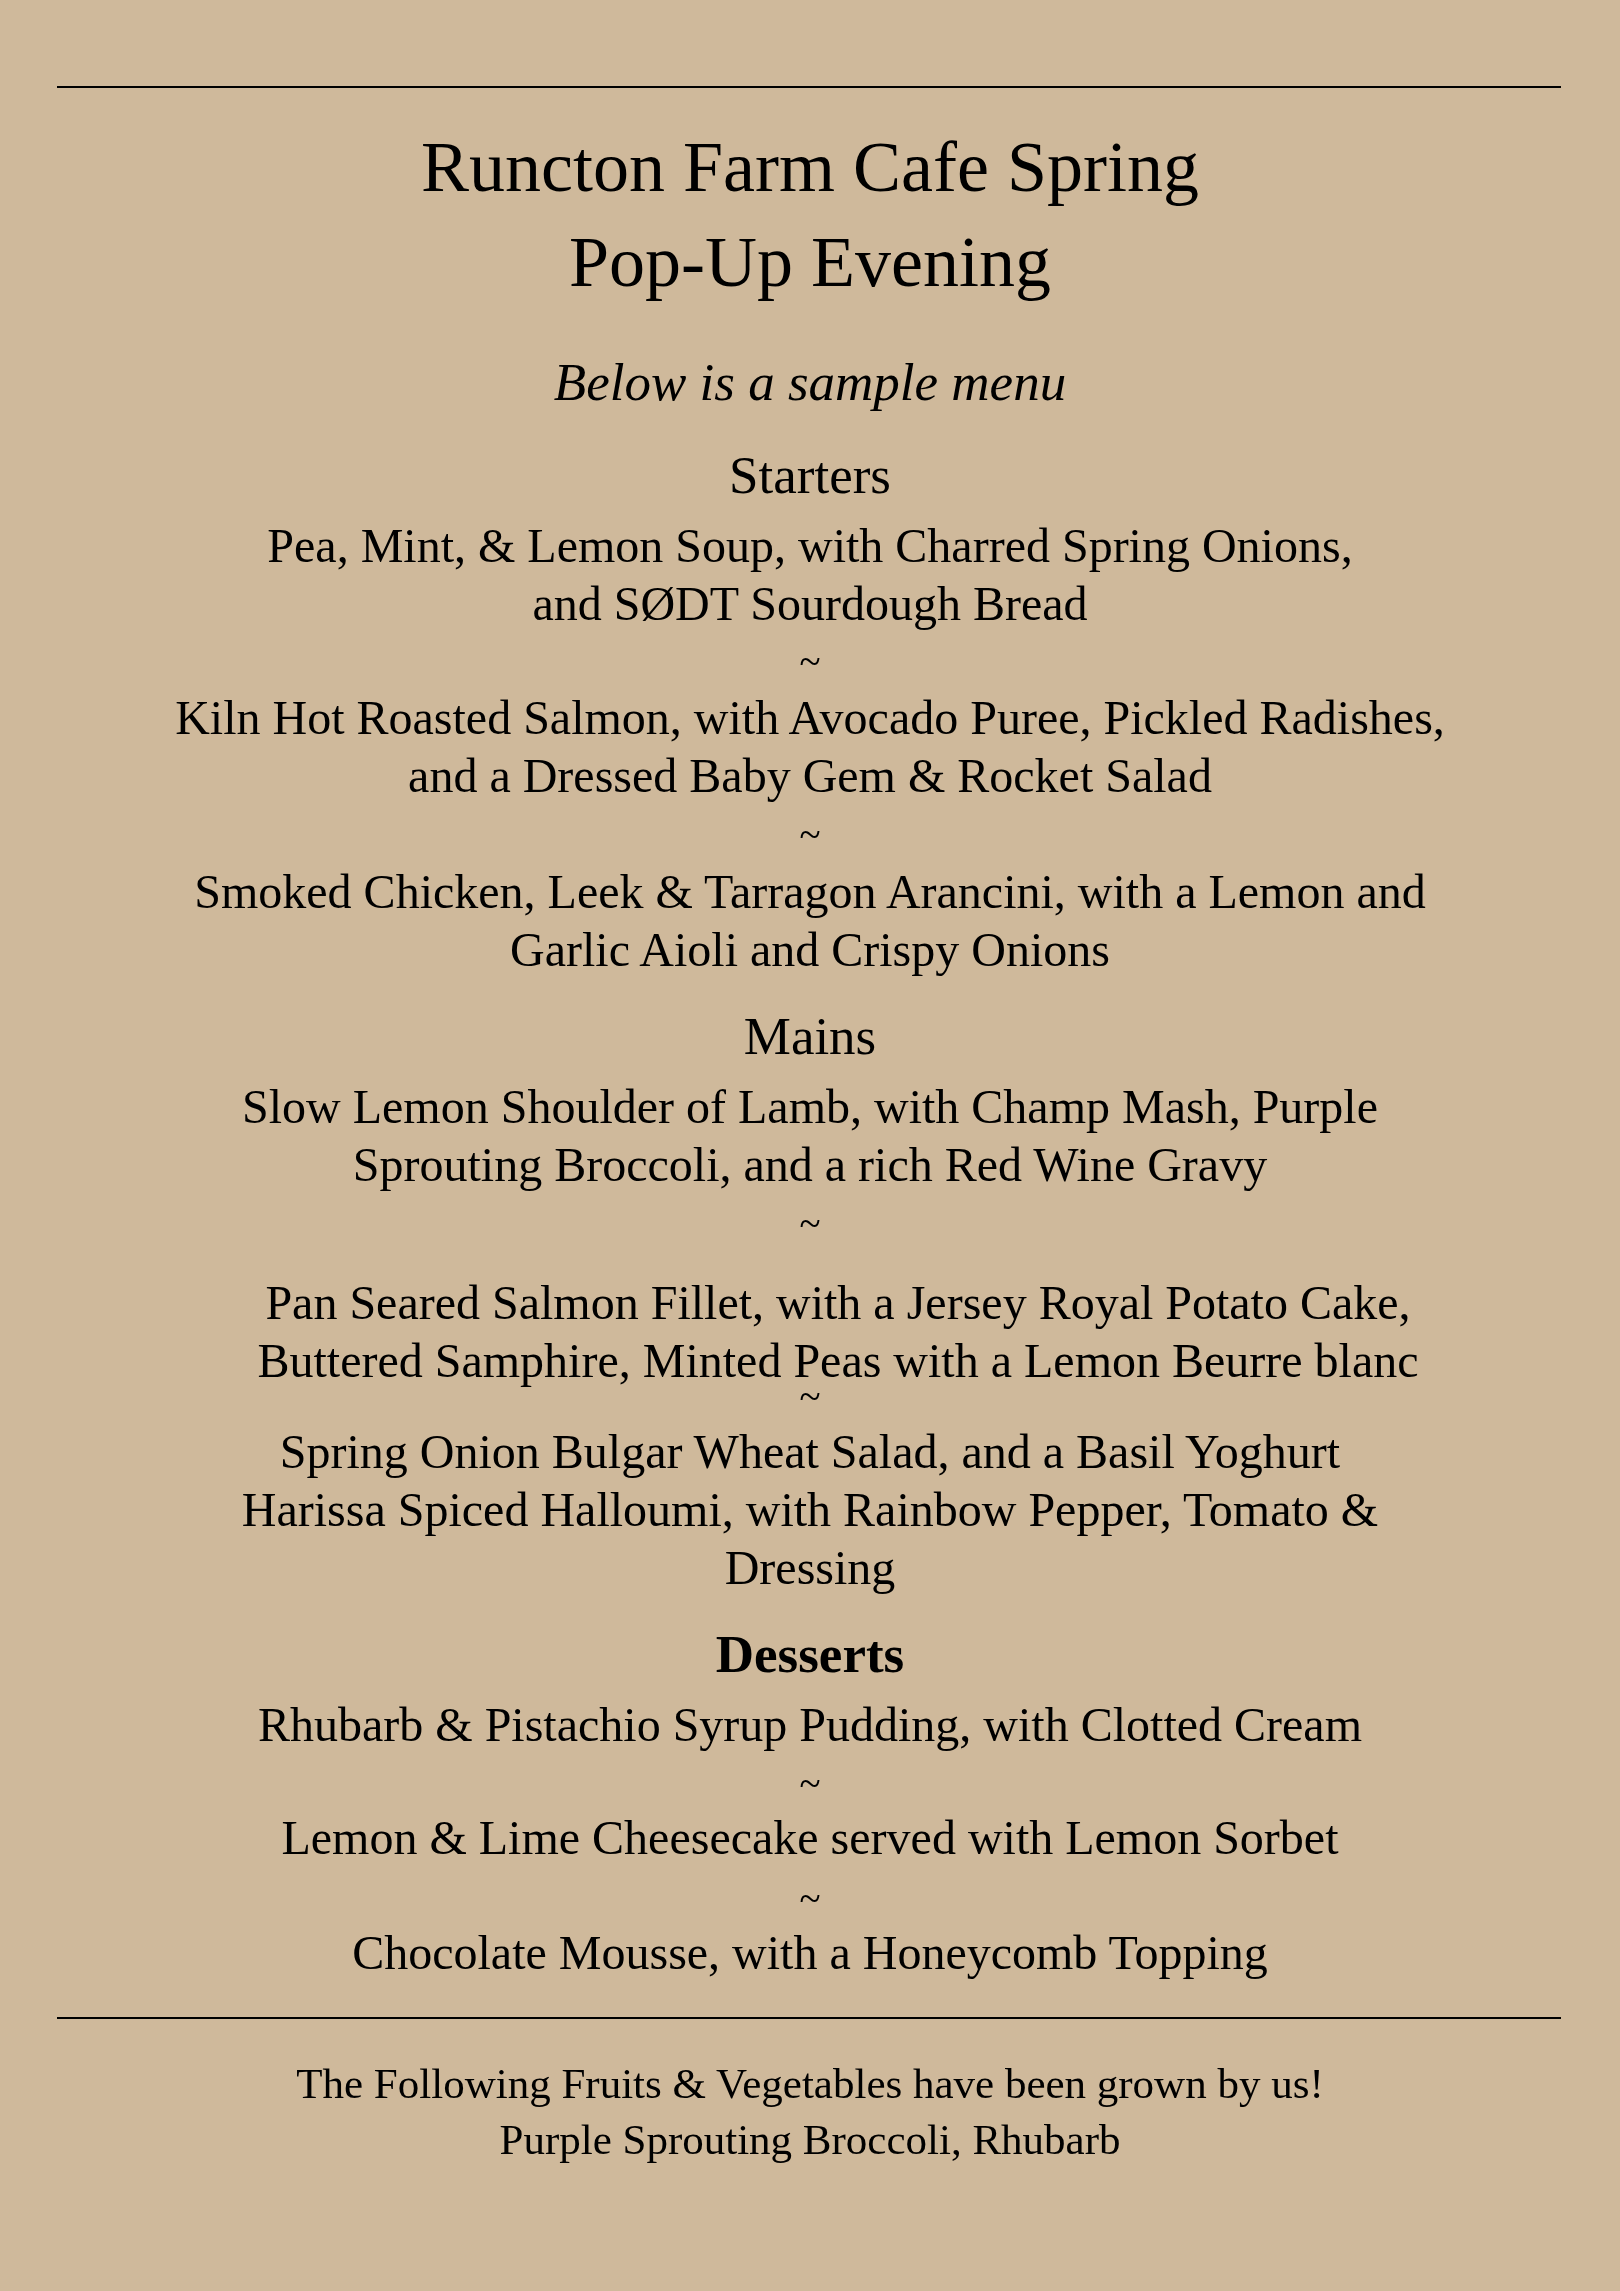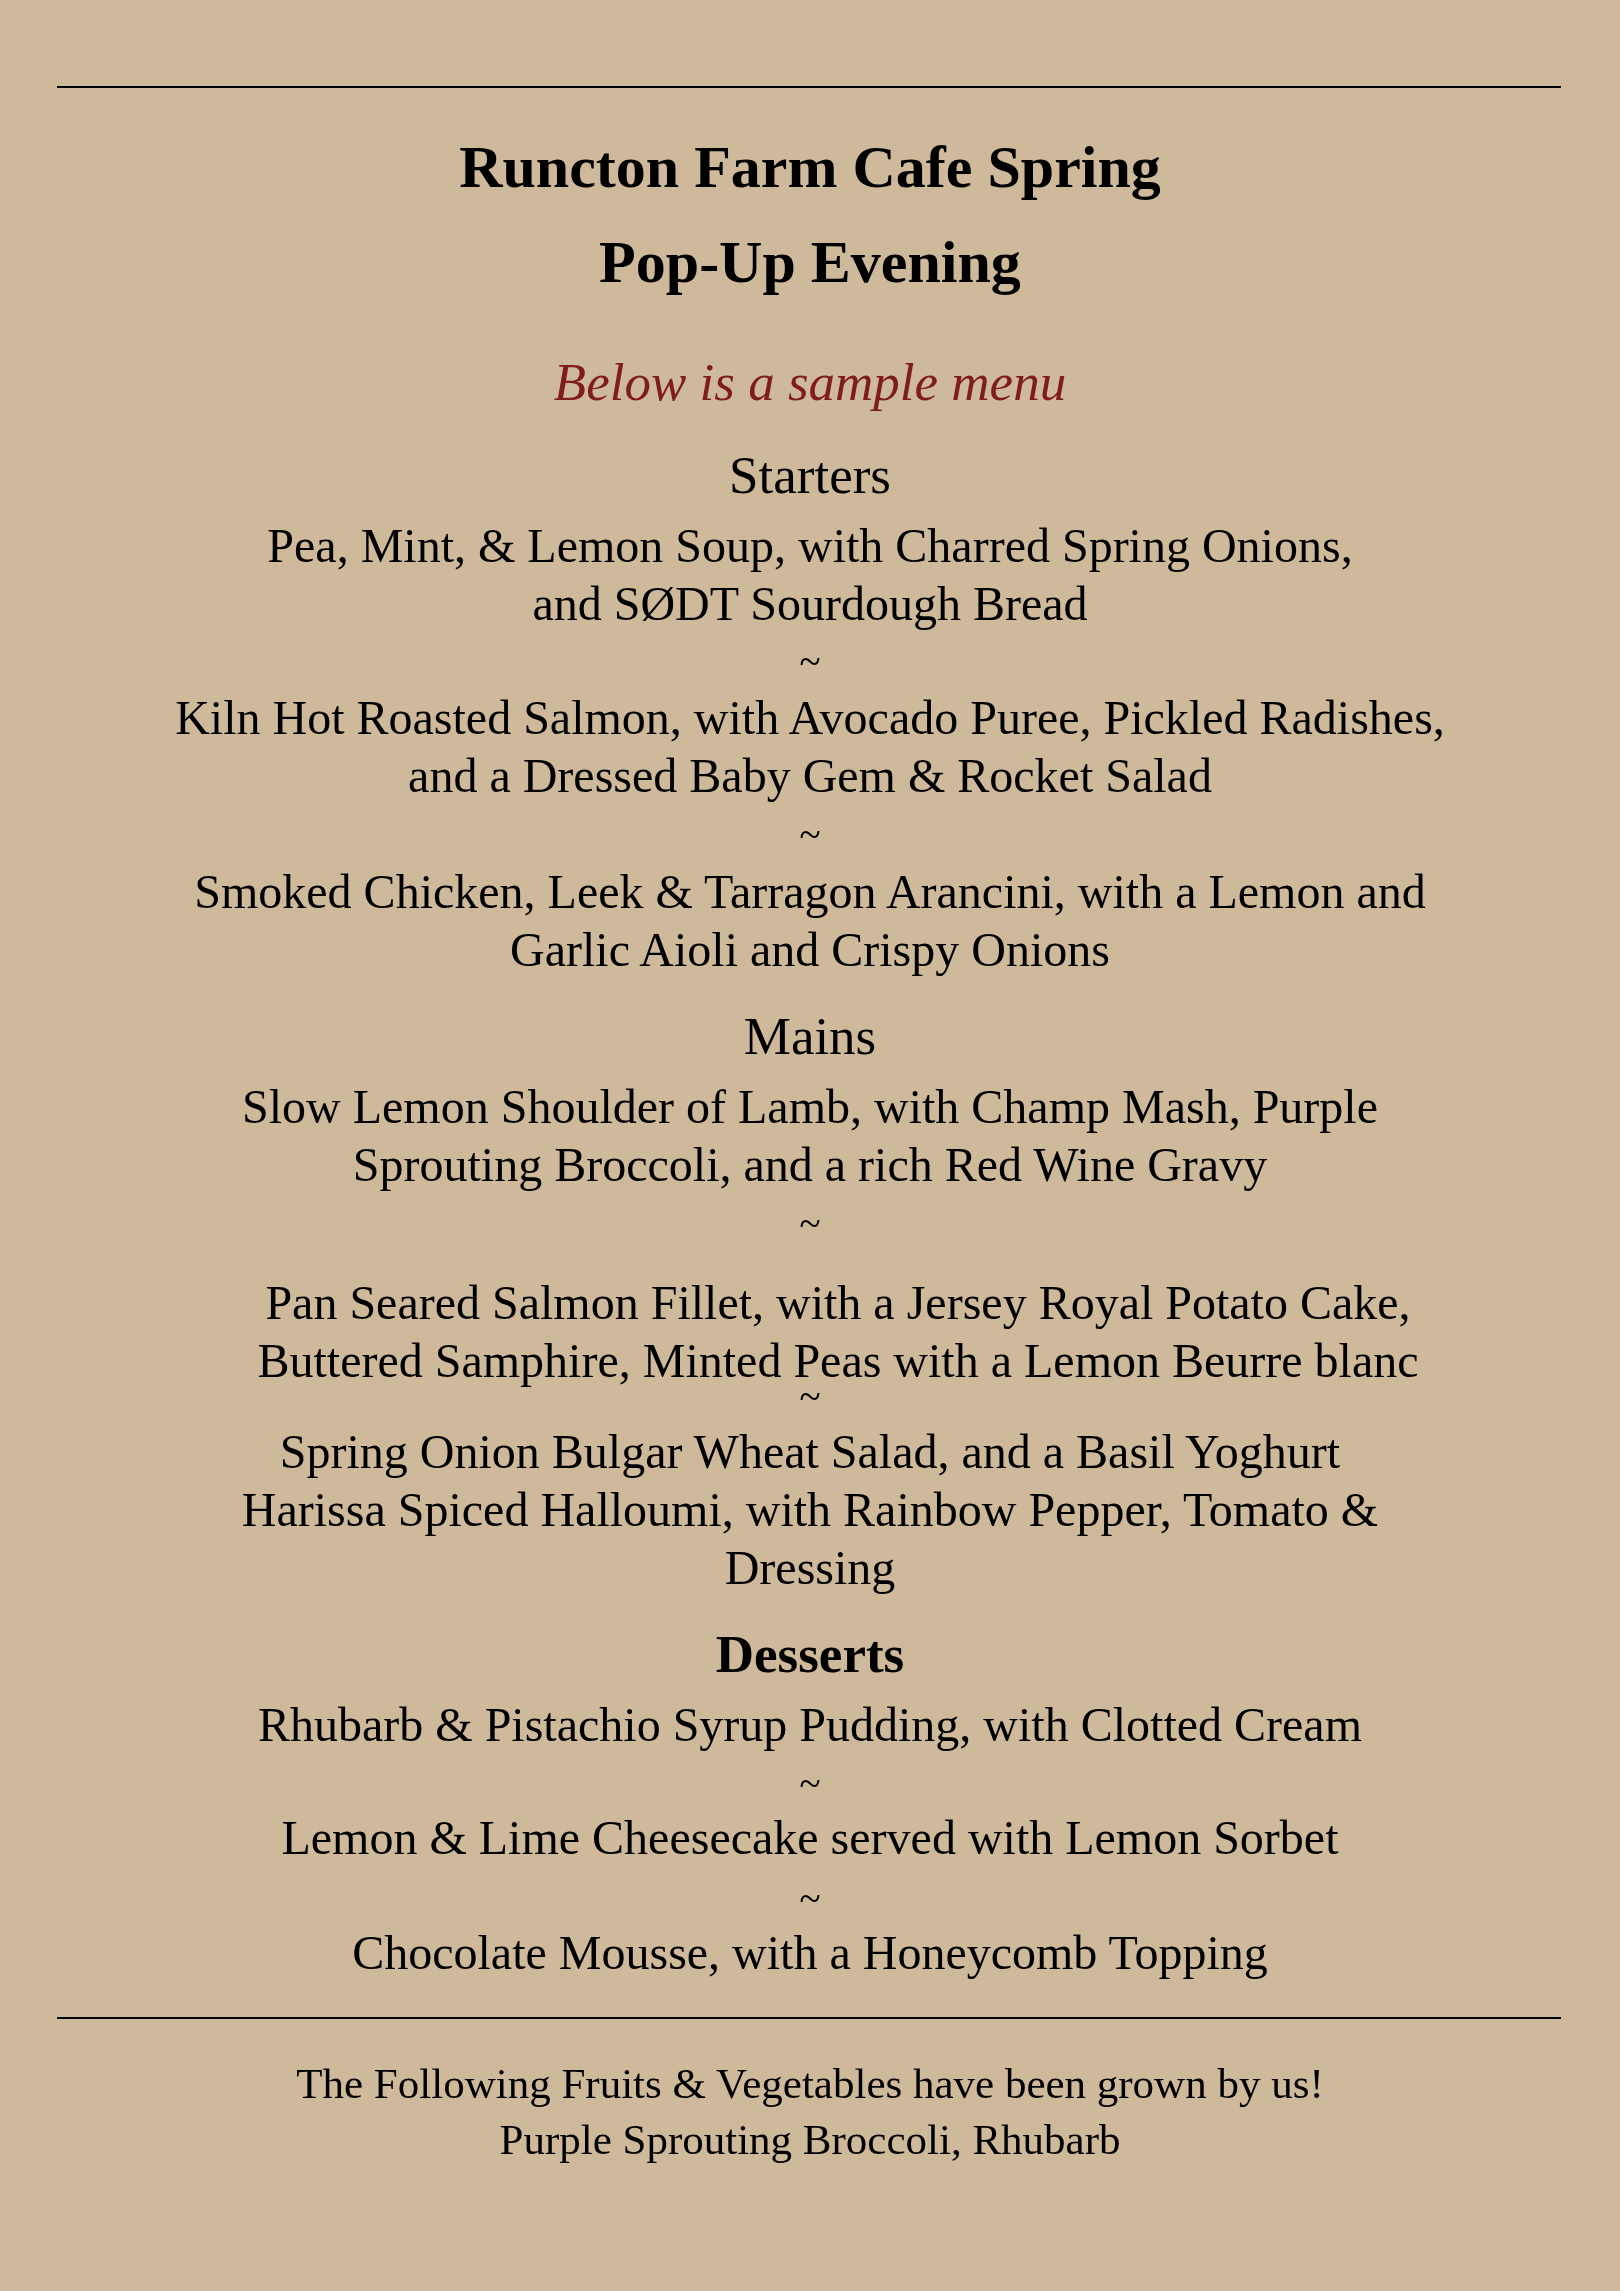--- a/index.html
+++ b/index.html
@@ -8,23 +8,23 @@
     background: #cfb99b;
     font-family: "Liberation Serif", "DejaVu Serif", serif;
     color: #000;
     position: relative;
     overflow: hidden;
   }
   .rule {
     position: absolute; left: 57px; width: 1504px; height: 2px; background: #000;
   }
   .block { position: absolute; left: 0; width: 1620px; text-align: center; }
-  .title { top: 120px; font-size: 60px; line-height: 95px; font-weight: bold; }
+  .title { top: 120px; font-size: 72px; line-height: 95px; }
   .title div { white-space: nowrap; }
-  .subtitle { top: 348px; font-size: 53px; line-height: 69px; font-style: italic; color: #7f1d1d; }
+  .subtitle { top: 348px; font-size: 53px; line-height: 69px; font-style: italic; color: #000000; }
   .section-head { font-size: 53px; line-height: 59px; }
   .item { font-size: 48px; line-height: 58px; }
   .item div { white-space: nowrap; }
   .tilde { font-size: 39px; line-height: 39px; }
   .footer { font-size: 43px; line-height: 56px; }
 </style>
 </head>
 <body>
 
 <div class="rule" style="top:86px;"></div>

